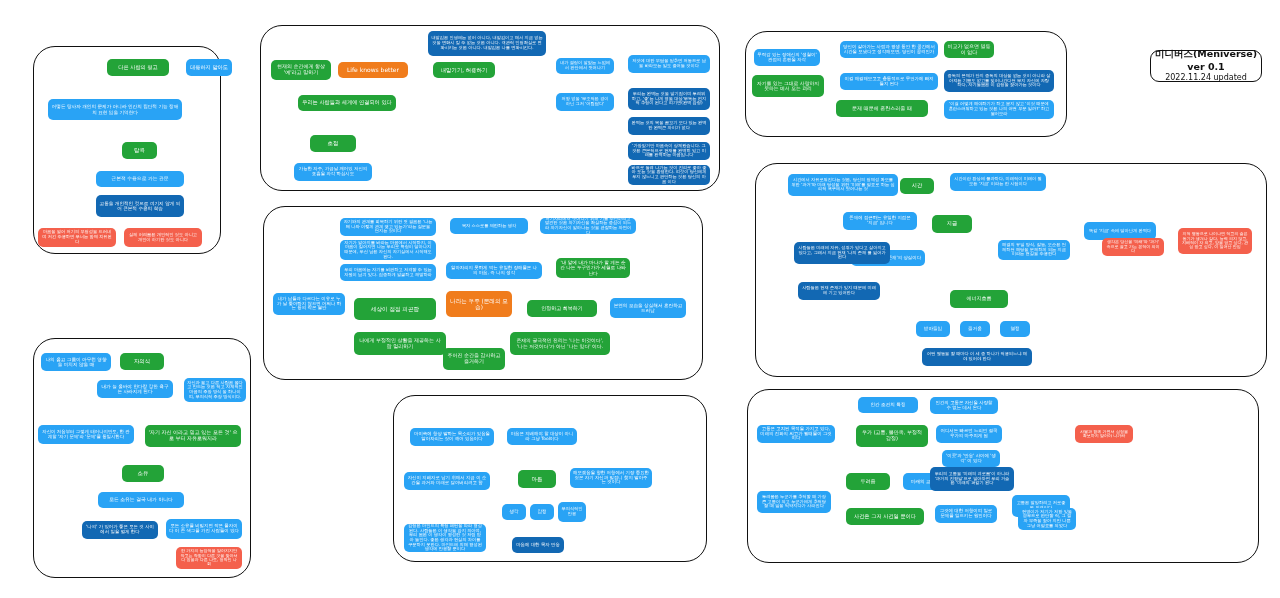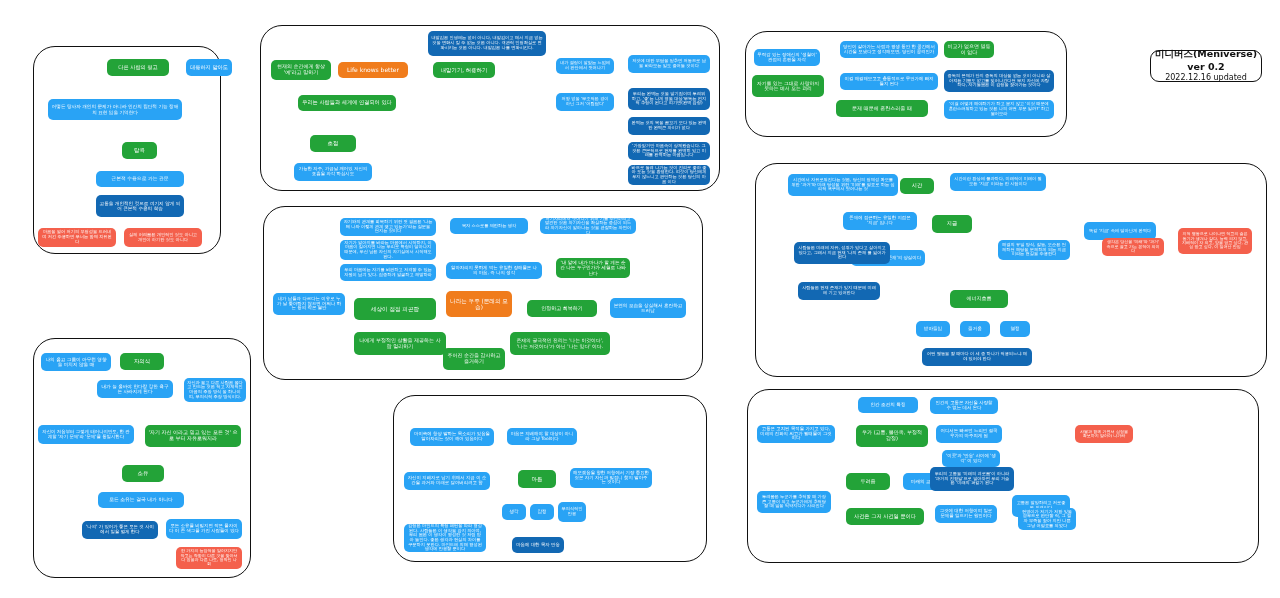--- a/index.html
+++ b/index.html
@@ -189,15 +189,15 @@
     <line x1="892" y1="436" x2="888" y2="405" stroke="#1a1a1a" stroke-width="1.3"></line>
     <line x1="892" y1="436" x2="796" y2="434" stroke="#1a1a1a" stroke-width="1.3"></line>
     <line x1="892" y1="436" x2="969" y2="434" stroke="#1a1a1a" stroke-width="1.3"></line>
     <line x1="868" y1="481.5" x2="936" y2="481.5" stroke="#1a1a1a" stroke-width="1.3"></line>
     <line x1="936" y1="481.5" x2="972" y2="479" stroke="#1a1a1a" stroke-width="1.3"></line>
     <line x1="885" y1="516.5" x2="966" y2="514" stroke="#1a1a1a" stroke-width="1.3"></line>
     <line x1="972" y1="479" x2="966" y2="514" stroke="#1a1a1a" stroke-width="1.2" stroke-dasharray="2,2.5"></line>
   </svg>
 
 <div class="stamp" id="stamp" style="left: 1150px; top: 50px; width: 110px; height: 30px; z-index: 3;">
-  <div class="t1">미니버스(Meniverse) ver 0.2</div>
-  <div class="t2">2022.12.16 updated</div>
+  <div class="t1">미니버스(Meniverse) ver 0.1</div>
+  <div class="t2">2022.11.24 updated</div>
 </div>
 
 </body></html>

